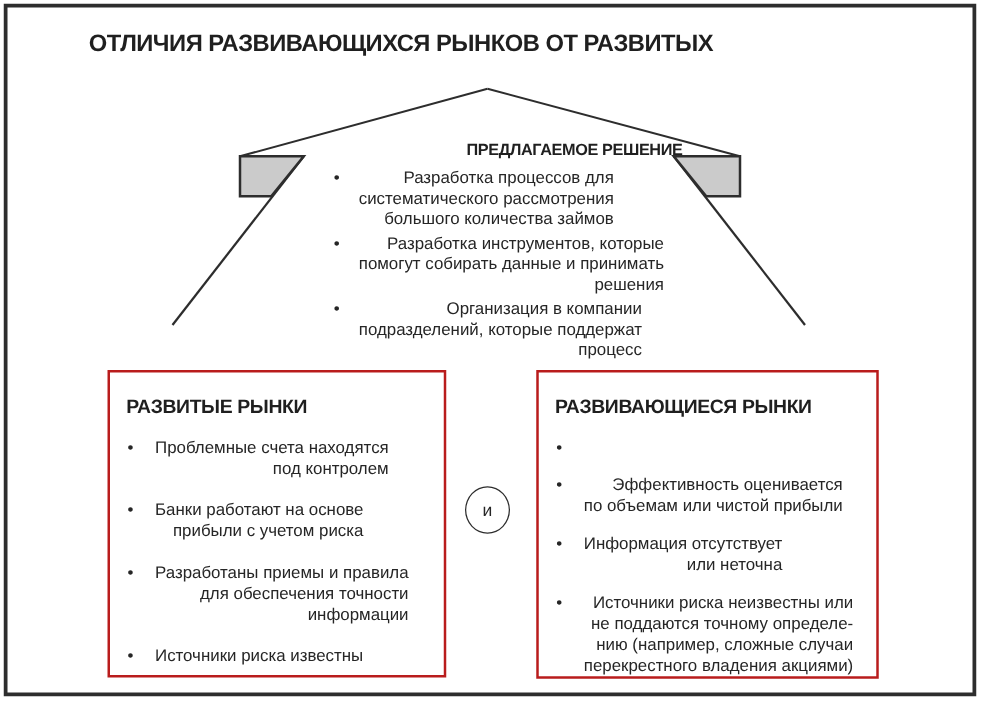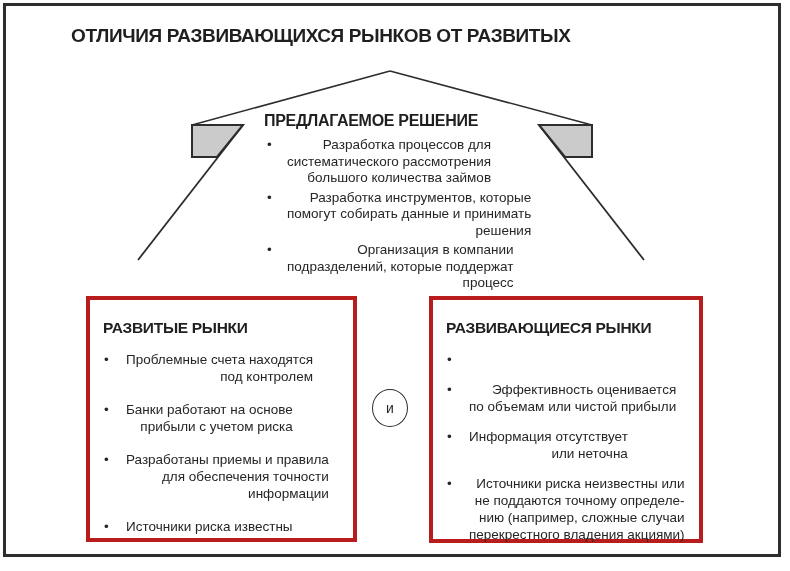--- a/index.html
+++ b/index.html
@@ -5,28 +5,28 @@
   html,body{margin:0;padding:0;background:#fff;}
   body{width:790px;height:571px;position:relative;overflow:hidden;
        font-family:"Liberation Sans","DejaVu Sans",sans-serif;color:#222;}
   .frame{position:absolute;left:3px;top:3px;width:778px;height:554px;
          border:3px solid #2d2d2d;box-sizing:border-box;}
   .page-title{position:absolute;left:71px;top:25px;margin:0;
               font-size:19px;font-weight:bold;letter-spacing:-0.4px;
               color:#1f1f1f;white-space:nowrap;}
   svg.roof{position:absolute;left:0;top:0;width:790px;height:571px;}
   .solution{position:absolute;left:264px;top:112px;width:282px;}
-  .solution h2{margin:0 0 7px 0;font-size:16px;font-weight:bold;
-               letter-spacing:-0.3px;text-align:left;color:#1f1f1f;}
+  .solution h2{margin:0 0 7px 0;font-size:13px;font-weight:bold;
+               letter-spacing:-0.3px;text-align:right;color:#1f1f1f;}
   ul.blist{list-style:none;margin:0;padding:0;}
   ul.blist li{display:flex;font-size:13.5px;line-height:16.5px;color:#262626;}
   ul.blist .mark{flex:none;width:20px;padding-left:3px;}
   ul.blist .txt{white-space:pre-line;text-align:right;}
   .solution ul.blist li{margin-bottom:3px;}
-  .box{position:absolute;border:4px solid #b91c1c;box-sizing:border-box;
+  .box{position:absolute;border:2px solid #b91c1c;box-sizing:border-box;
        padding:19px 12px 0 13px;background:#fff;}
   .box h2{margin:0;font-size:15.5px;font-weight:bold;letter-spacing:-0.3px;
           color:#1f1f1f;}
   .box ul.blist{margin-top:14px;}
   .box ul.blist li{line-height:17px;}
   .box ul.blist .mark{width:22px;padding-left:1px;}
   .box-left{left:86px;top:296px;width:271px;height:246px;}
   .box-left ul.blist li{margin-bottom:16px;}
   .box-right{left:429px;top:296px;width:274px;height:247px;}
   .box-right ul.blist li{margin-bottom:13px;}

